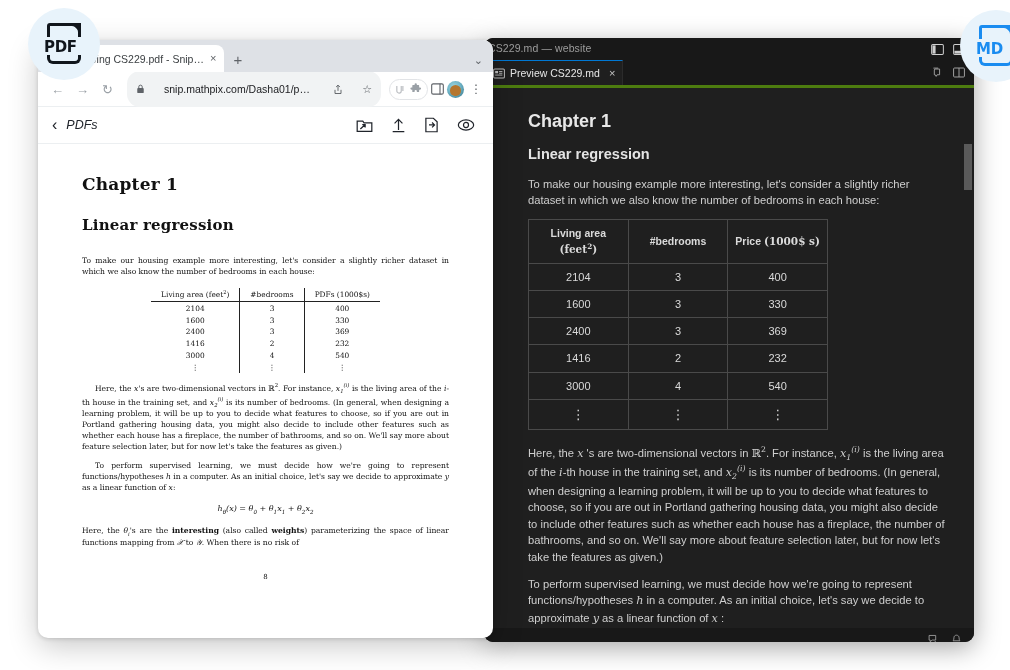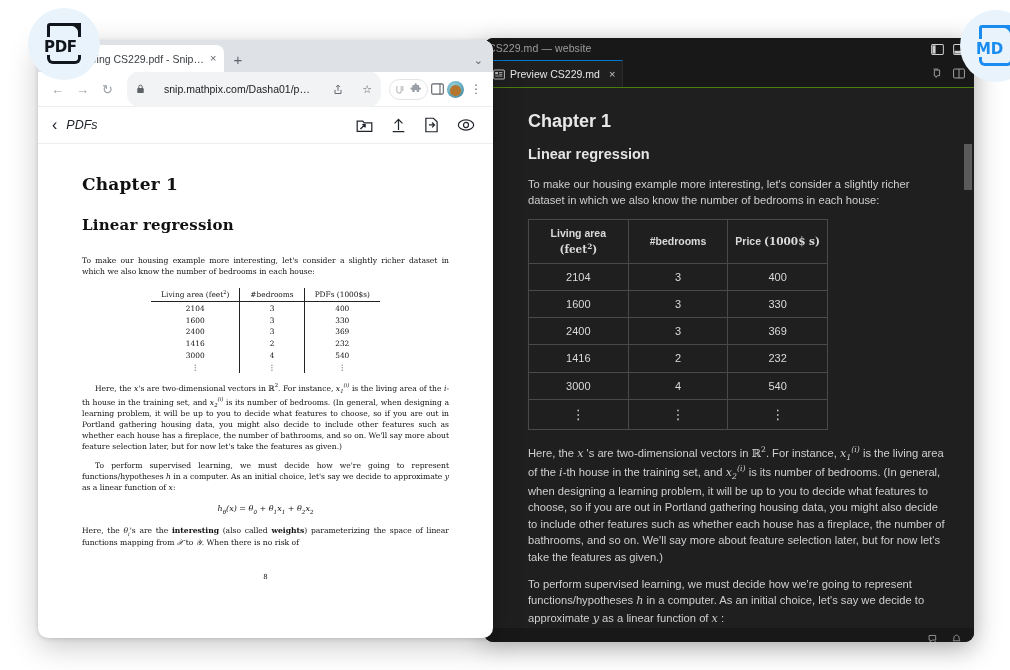--- a/index.html
+++ b/index.html
@@ -30,21 +30,21 @@
     font-size: 10.5px; color: #9d9d9d;
     white-space: nowrap; letter-spacing: 0.1px;
   }
   .vs-title-actions {
     position: absolute; right: 8px; top: 0; height: 22px;
     display: flex; align-items: center; gap: 9px;
   }
   .vs-tabbar {
     height: 28px; background: #181818;
     display: flex; align-items: stretch; position: relative;
-    border-bottom: 1px solid #4d7c0f;
+    border-bottom: 3px solid #4d7c0f;
   }
   .vs-tab {
     display: flex; align-items: center; gap: 5px;
     padding: 0 7px 0 9px;
     background: #1f1f1f;
     border-top: 1px solid #0078d4;
     border-right: 1px solid #2b2b2b;
     min-width: 125px;
   }
   .vs-tab-label { font-size: 10.5px; color: #e6e6e6; white-space: nowrap; }

